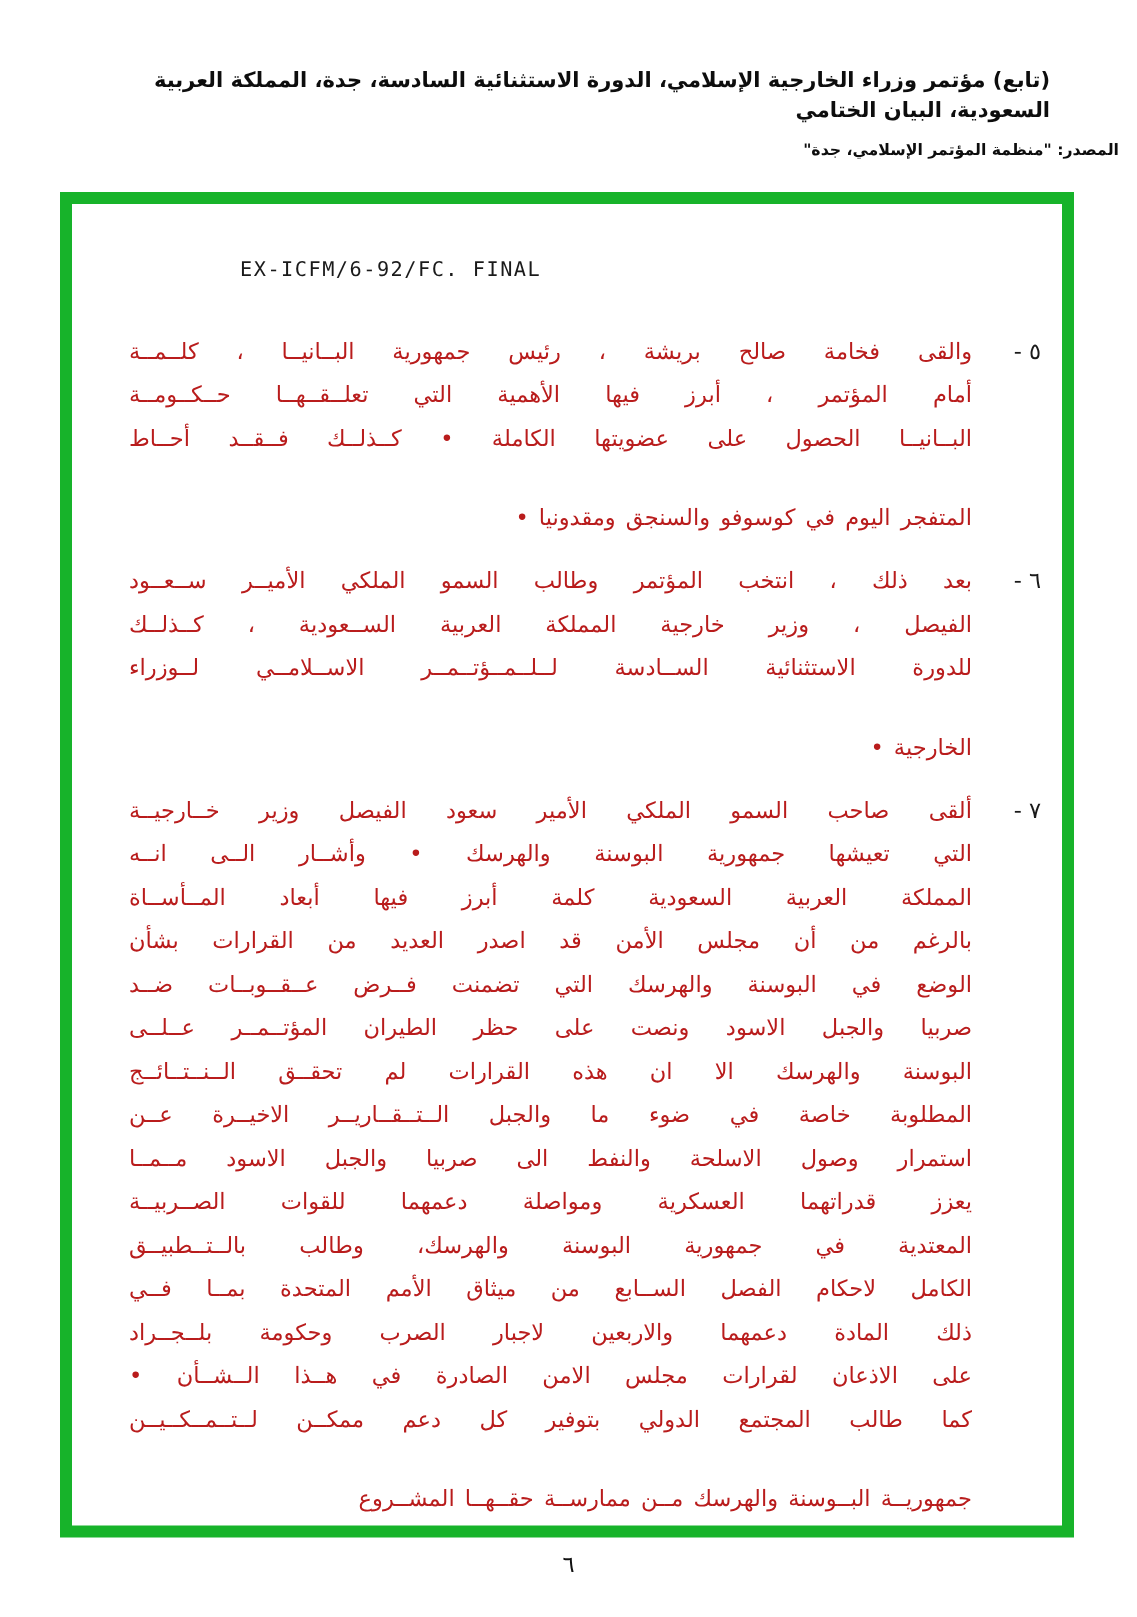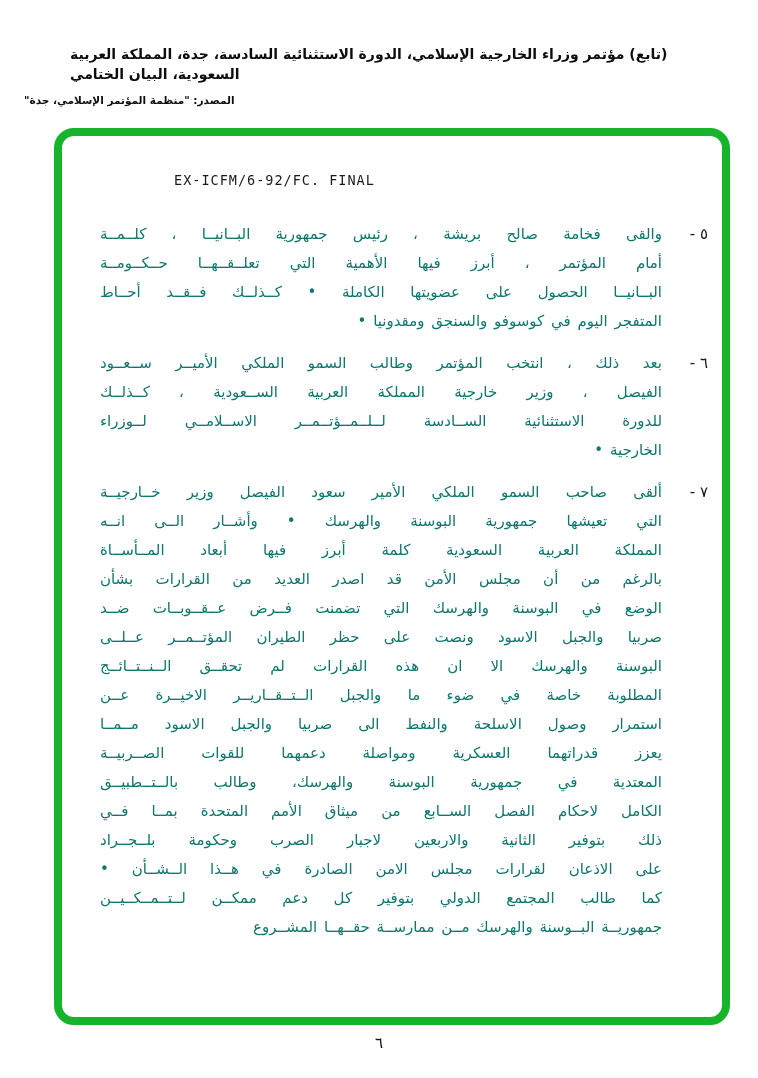--- a/index.html
+++ b/index.html
@@ -7,37 +7,37 @@
     width:758px;height:1078px;
     background:#ffffff;
     font-family:"DejaVu Sans",sans-serif;
     color:#111;
     position:relative;
     overflow:hidden;
   }
   
   .hdr{
     position:absolute;top:44px;left:0;right:12px;
-    text-align:left;direction:rtl;margin-left:24px;
+    text-align:right;direction:rtl;margin-left:24px;
   }
   .hdr-title{
     font-size:14px;font-weight:bold;color:#0d0d0d;
     line-height:20px;padding:0 46px;
   }
   .hdr-source{
     font-size:10.5px;font-weight:bold;color:#0d0d0d;
     margin-top:10px;
   }
   
   .frame{
     position:absolute;
-    left:54px;top:128px;
+    left:40px;top:128px;
     width:660px;height:881px;
     border:8px solid #17b32a;
-    border-radius:20px;
+    border-radius:0;
     background:#ffffff;
   }
   .doc-ref{
     font-family:"DejaVu Sans Mono",monospace;
     font-size:13.5px;color:#1a1a1a;
     letter-spacing:1px;
     margin:36px 0 0 112px;
     direction:ltr;text-align:left;
   }
   
@@ -57,29 +57,30 @@
     white-space:nowrap;
     color:#1a1a1a;
   }
   .para-body{
     flex:1 1 auto;
     min-width:0;
   }
   .line{
     font-size:15px;
     line-height:29px;
-    color:#0f766e;
+    color:#b91c1c;
     word-spacing:2px;
     text-align:justify;
     text-align-last:justify;
     white-space:normal;
   }
   .line:last-child{
     text-align:right;
     text-align-last:right;
+    margin-top:24px;
   }
   
   .pageno{
     position:absolute;
     left:0;right:0;top:1034px;
     text-align:center;
     font-size:15px;color:#111;
     direction:rtl;
   }
 </style>
@@ -122,21 +123,21 @@
           <div class="line">المملكة العربية السعودية كلمة أبرز فيها أبعاد المــأســاة</div>
           <div class="line">بالرغم من أن مجلس الأمن قد اصدر العديد من القرارات بشأن</div>
           <div class="line">الوضع في البوسنة والهرسك التي تضمنت فــرض عــقــوبــات ضــد</div>
           <div class="line">صربيا والجبل الاسود ونصت على حظر الطيران المؤتــمــر عــلــى</div>
           <div class="line">البوسنة والهرسك الا ان هذه القرارات لم تحقــق الــنــتــائــج</div>
           <div class="line">المطلوبة خاصة في ضوء ما والجبل الــتــقــاريــر الاخيــرة عــن</div>
           <div class="line">استمرار وصول الاسلحة والنفط الى صربيا والجبل الاسود مــمــا</div>
           <div class="line">يعزز قدراتهما العسكرية ومواصلة دعمهما للقوات الصــربيــة</div>
           <div class="line">المعتدية في جمهورية البوسنة والهرسك، وطالب بالــتــطبيــق</div>
           <div class="line">الكامل لاحكام الفصل الســابع من ميثاق الأمم المتحدة بمــا فــي</div>
-          <div class="line">ذلك بتوفير الثانية والاربعين لاجبار الصرب وحكومة بلــجــراد</div>
+          <div class="line">ذلك المادة دعمهما والاربعين لاجبار الصرب وحكومة بلــجــراد</div>
           <div class="line">على الاذعان لقرارات مجلس الامن الصادرة في هــذا الــشــأن •</div>
           <div class="line">كما طالب المجتمع الدولي بتوفير كل دعم ممكــن لــتــمــكــيــن</div>
           <div class="line">جمهوريــة البــوسنة والهرسك مــن ممارســة حقــهــا المشــروع</div>
         </div>
   </div>
 </div>
 </div>
 
 <div class="pageno">٦</div>
 

